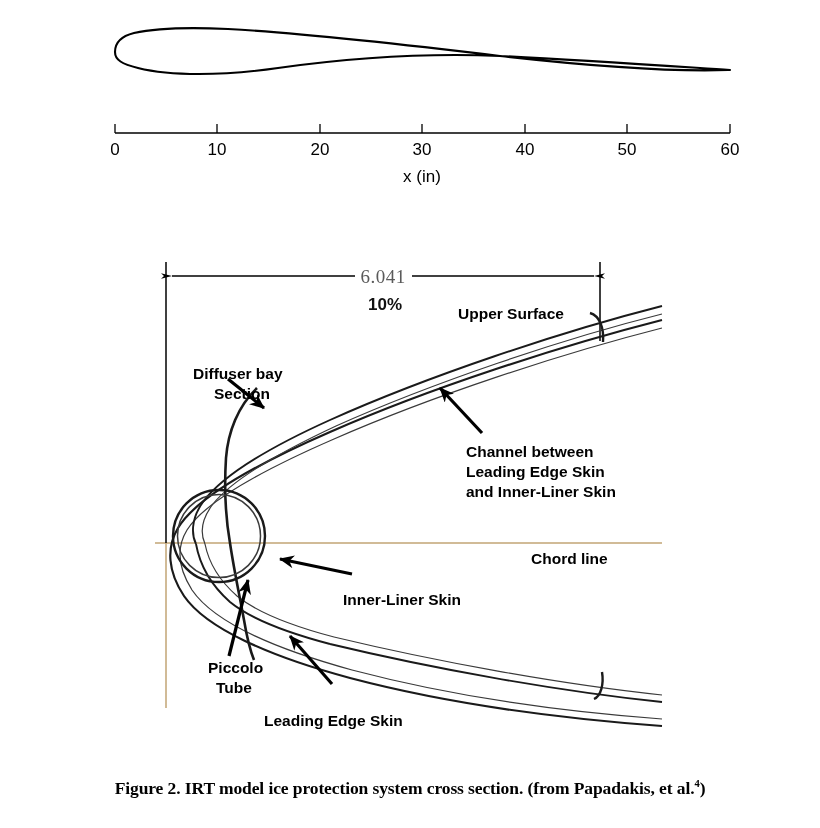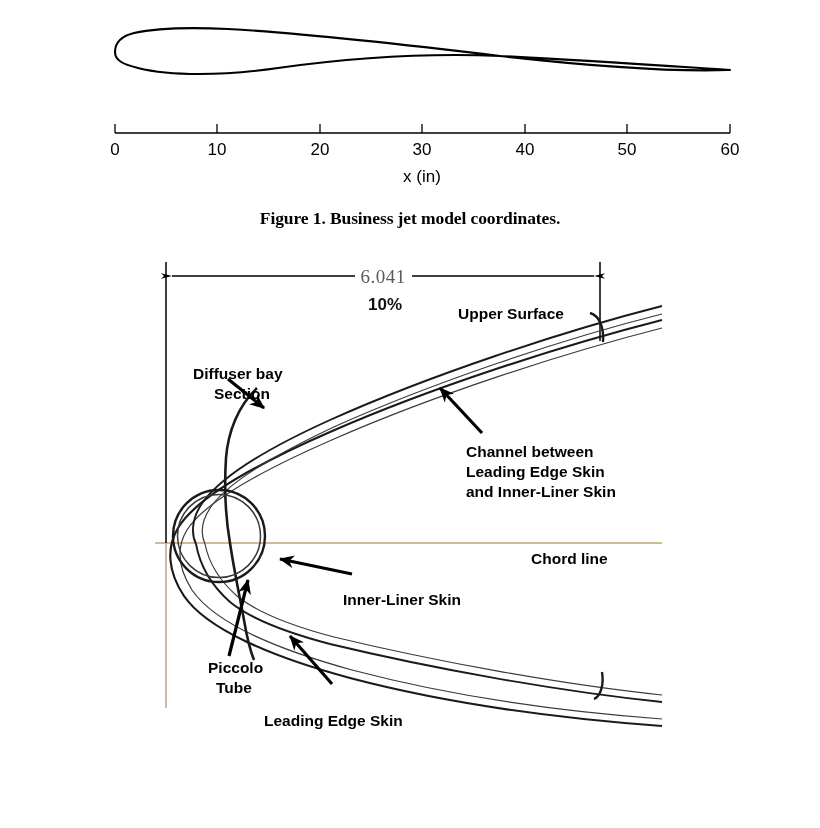--- a/index.html
+++ b/index.html
@@ -116,23 +116,20 @@
           <text class="axis-tick-label" x="422" y="155" text-anchor="middle">30</text>
           <text class="axis-tick-label" x="525" y="155" text-anchor="middle">40</text>
           <text class="axis-tick-label" x="627" y="155" text-anchor="middle">50</text>
           <text class="axis-tick-label" x="730" y="155" text-anchor="middle">60</text>
         </g>
         <text class="axis-title" x="422" y="182" text-anchor="middle">x (in)</text>
       </g>
     </svg>
   </div>
 
-  <div class="caption" id="caption1">
-    <span>Figure 1.  Business jet model coordinates.</span>
-  </div>
 
   <div class="fig-block" id="figure2-block">
     <svg width="820" height="500" viewBox="0 0 820 500">
 
       <defs>
         <marker id="arrowLeftHead" markerWidth="12" markerHeight="8" refX="11" refY="4" orient="auto" markerUnits="userSpaceOnUse">
           <path d="M 11,4 L 0,1.3 L 3,4 L 0,6.7 Z" fill="#000000"></path>
         </marker>
         <marker id="arrowRightHead" markerWidth="12" markerHeight="8" refX="11" refY="4" orient="auto" markerUnits="userSpaceOnUse">
           <path d="M 11,4 L 0,1.3 L 3,4 L 0,6.7 Z" fill="#000000"></path>
@@ -240,14 +237,17 @@
 
       <text class="annot" x="343" y="369">Inner-Liner Skin</text>
 
       <text class="annot" x="208" y="437">Piccolo</text>
       <text class="annot" x="216" y="457">Tube</text>
 
       <text class="annot" x="264" y="490">Leading Edge Skin</text>
     </svg>
   </div>
 
+  <div class="caption" id="caption2">
+    <span>Figure 2.  IRT model ice protection system cross section. (from Papadakis, et al.</span><sup>4</sup><span>)</span>
+  </div>
 
 </div>
 
 </body></html>

